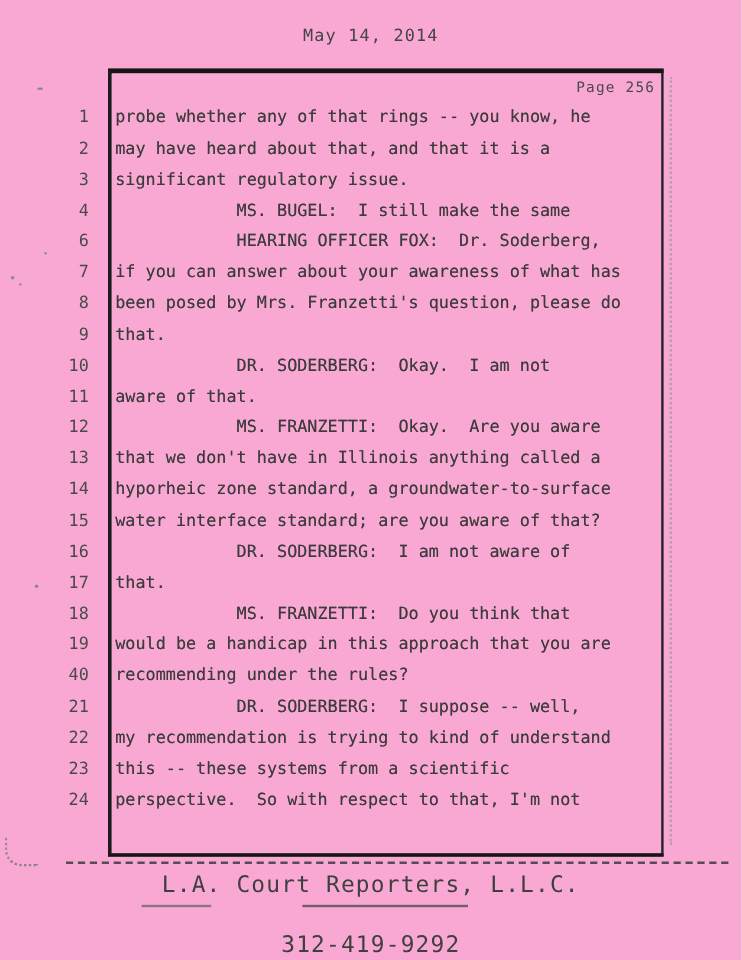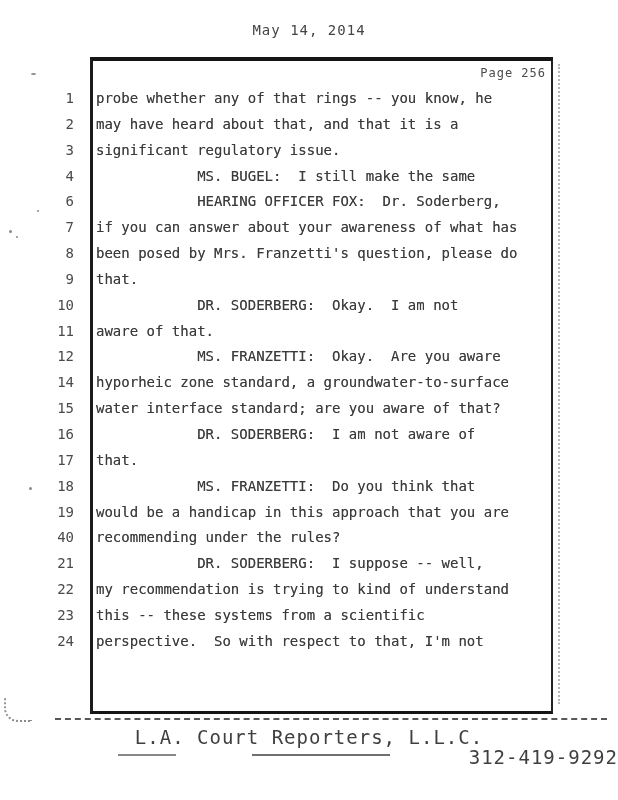--- a/index.html
+++ b/index.html
@@ -1,20 +1,20 @@
 <!DOCTYPE html>
 <html><head>
 <meta charset="utf-8">
 <style>
   html, body { margin: 0; padding: 0; background: #e8e8e8; }
   .page {
     position: relative;
     width: 618px;
     height: 800px;
-    background: #ffffff;
+    background: #f9a8d4;
     font-family: "DejaVu Sans Mono", "Liberation Mono", monospace;
     color: #3b3b3b;
     overflow: hidden;
   }
   .date {
     position: absolute;
     top: 22px;
     left: 0;
     width: 100%;
     text-align: center;
@@ -74,21 +74,21 @@
   .footer {
     position: absolute;
     left: 0;
     width: 100%;
     text-align: center;
     font-size: 19px;
     color: #3f3f3f;
     letter-spacing: 1px;
   }
   .footer.company { top: 726px; }
-  .footer.phone   { top: 746px; text-align: right; }
+  .footer.phone   { top: 776px; }
   
   .art { position: absolute; pointer-events: none; }
   .art-bottom-dashes {
     top: 718px; left: 55px; width: 552px; height: 0;
     border-top: 2px dashed #3c3c3c; opacity: 0.85;
   }
   .art-phone-strike {
     top: 754px; left: 252px; width: 138px; height: 2px;
     background: #4c4c4c; opacity: 0.8;
   }
@@ -130,20 +130,21 @@
     <div class="row"><span class="num">2</span><span class="txt">may have heard about that, and that it is a</span></div>
     <div class="row"><span class="num">3</span><span class="txt">significant regulatory issue.</span></div>
     <div class="row"><span class="num">4</span><span class="txt">            MS. BUGEL:  I still make the same</span></div>
     <div class="row"><span class="num">6</span><span class="txt">            HEARING OFFICER FOX:  Dr. Soderberg,</span></div>
     <div class="row"><span class="num">7</span><span class="txt">if you can answer about your awareness of what has</span></div>
     <div class="row"><span class="num">8</span><span class="txt">been posed by Mrs. Franzetti's question, please do</span></div>
     <div class="row"><span class="num">9</span><span class="txt">that.</span></div>
     <div class="row"><span class="num">10</span><span class="txt">            DR. SODERBERG:  Okay.  I am not</span></div>
     <div class="row"><span class="num">11</span><span class="txt">aware of that.</span></div>
     <div class="row"><span class="num">12</span><span class="txt">            MS. FRANZETTI:  Okay.  Are you aware</span></div>
+    <div class="row"><span class="num">13</span><span class="txt">that we don't have in Illinois anything called a</span></div>
     <div class="row"><span class="num">14</span><span class="txt">hyporheic zone standard, a groundwater-to-surface</span></div>
     <div class="row"><span class="num">15</span><span class="txt">water interface standard; are you aware of that?</span></div>
     <div class="row"><span class="num">16</span><span class="txt">            DR. SODERBERG:  I am not aware of</span></div>
     <div class="row"><span class="num">17</span><span class="txt">that.</span></div>
     <div class="row"><span class="num">18</span><span class="txt">            MS. FRANZETTI:  Do you think that</span></div>
     <div class="row"><span class="num">19</span><span class="txt">would be a handicap in this approach that you are</span></div>
     <div class="row"><span class="num">40</span><span class="txt">recommending under the rules?</span></div>
     <div class="row"><span class="num">21</span><span class="txt">            DR. SODERBERG:  I suppose -- well,</span></div>
     <div class="row"><span class="num">22</span><span class="txt">my recommendation is trying to kind of understand</span></div>
     <div class="row"><span class="num">23</span><span class="txt">this -- these systems from a scientific</span></div>

